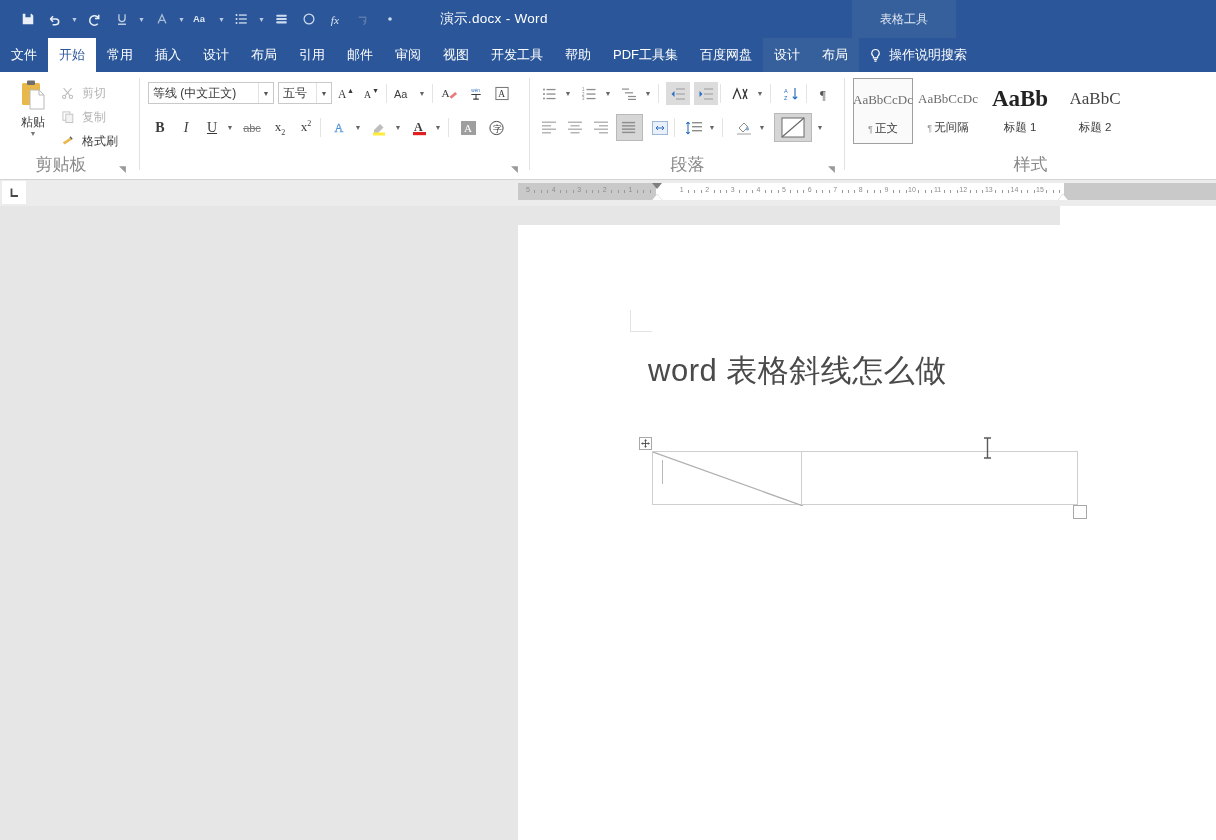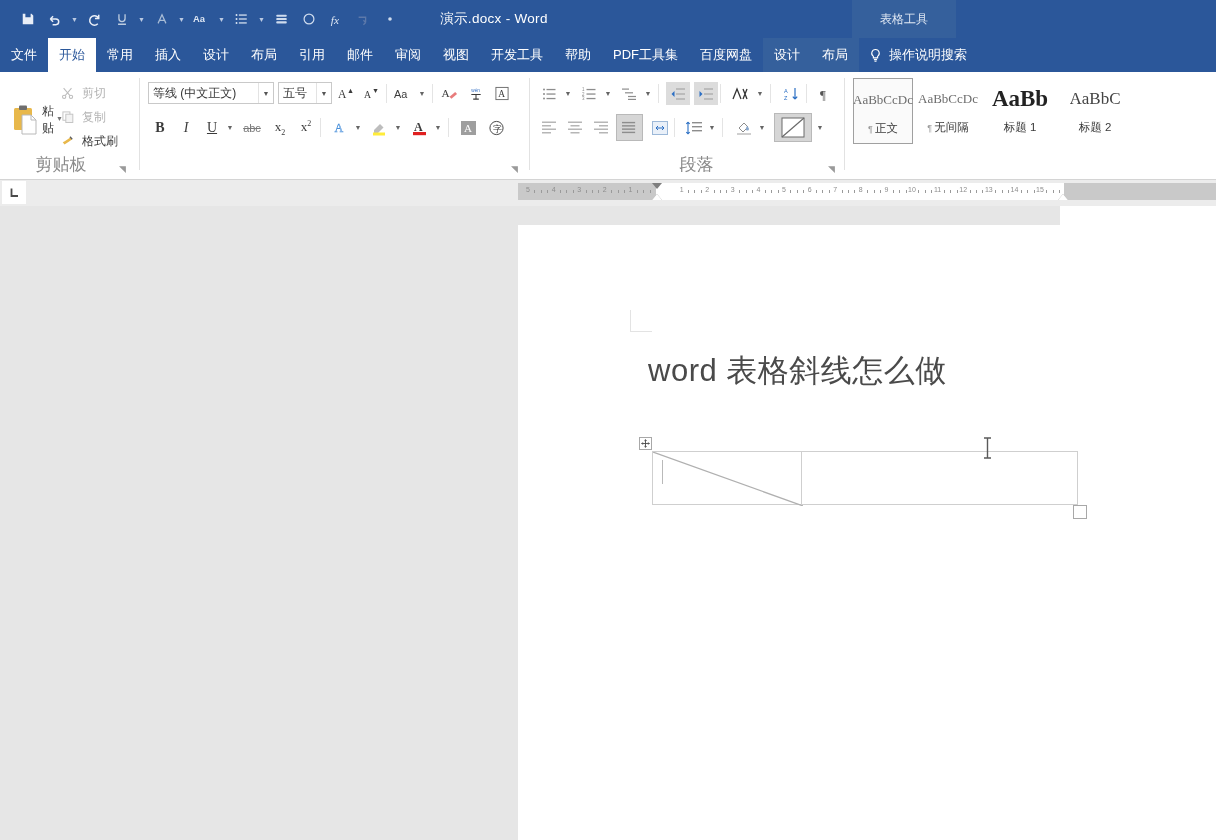--- a/index.html
+++ b/index.html
@@ -73,21 +73,21 @@
     text-align: center; font-size: 17px; color: #8a8a8a;
   }
   .dlg-launcher {
     position: absolute; bottom: 5px; right: 6px;
     width: 11px; height: 11px; color: #9a9a9a; font-size: 9px; line-height: 11px;
   }
 
   
   .paste-btn {
     position: absolute; left: 10px; top: 6px; width: 46px; height: 84px;
-    display: flex; align-items: center; gap: 2px;
+    display: flex; flex-direction: column; align-items: center; gap: 2px;
   }
   .clipboard-ico { width: 30px; height: 32px; margin-top: 2px; }
   .paste-label { font-size: 12px; color: #3b3b3b; }
   .paste-caret { font-size: 7px; color: #777; margin-top: -3px; }
   .small-cmd {
     position: absolute; display: flex; align-items: center; gap: 6px;
     font-size: 12px; color: #b4b4b4; height: 22px;
   }
   .small-cmd.enabled { color: #3b3b3b; }
   .cmd-ico { width: 16px; height: 16px; display:flex; align-items:center; justify-content:center; }
@@ -639,21 +639,21 @@
       </div>
       <div class="drop-caret" style="left:226px; top:44px;">▼</div>
       <div class="ico-btn on" style="left:244px; top:41px; width:38px; height:29px;">
         <svg width="24" height="21" viewBox="0 0 24 21">
             <rect x="1" y="1" width="22" height="19" fill="#ffffff" stroke="#6a6a6a" stroke-width="1"></rect>
             <path d="M1 20L23 1" stroke="#6a6a6a" stroke-width="1.2"></path>
           </svg>
       </div>
       <div class="drop-caret" style="left:284px; top:44px;">▼</div>
 
-      <div class="group-label" style="left:9px; width:315px;margin-top:45px;">段落</div>
+      <div class="group-label" style="left:0; width:315px;margin-top:45px;">段落</div>
       <div class="dlg-launcher" style="right:6px;">◥</div>
       <div class="rgroup-sep" style="left:314px;"></div>
     </div>
 
     <div class="rgroup" style="left:845px; width:371px;">
       <div class="style-item sel" style="left:8px;">
         <span class="style-prev">AaBbCcDc</span>
         <span class="style-name">
             <span class="pilcrow">¶</span>
             <span>正文</span>
@@ -667,20 +667,21 @@
           </span>
       </div>
       <div class="style-item" style="left:138px; width:74px;">
         <span class="style-prev big">AaBb</span>
         <span class="style-name">标题 1</span>
       </div>
       <div class="style-item" style="left:214px; width:72px;">
         <span class="style-prev h2">AaBbC</span>
         <span class="style-name">标题 2</span>
       </div>
+      <div class="group-label" style="left:0; width:371px;">样式</div>
     </div>
   </div>
 
   <div class="ruler-row"></div>
   <div class="tabstop-btn">
     <svg width="11" height="11" viewBox="0 0 11 11">
         <path d="M2.5 1.5v7.5h6.5" stroke="#4a4a4a" stroke-width="1.8" fill="none"></path>
       </svg>
   </div>
 

